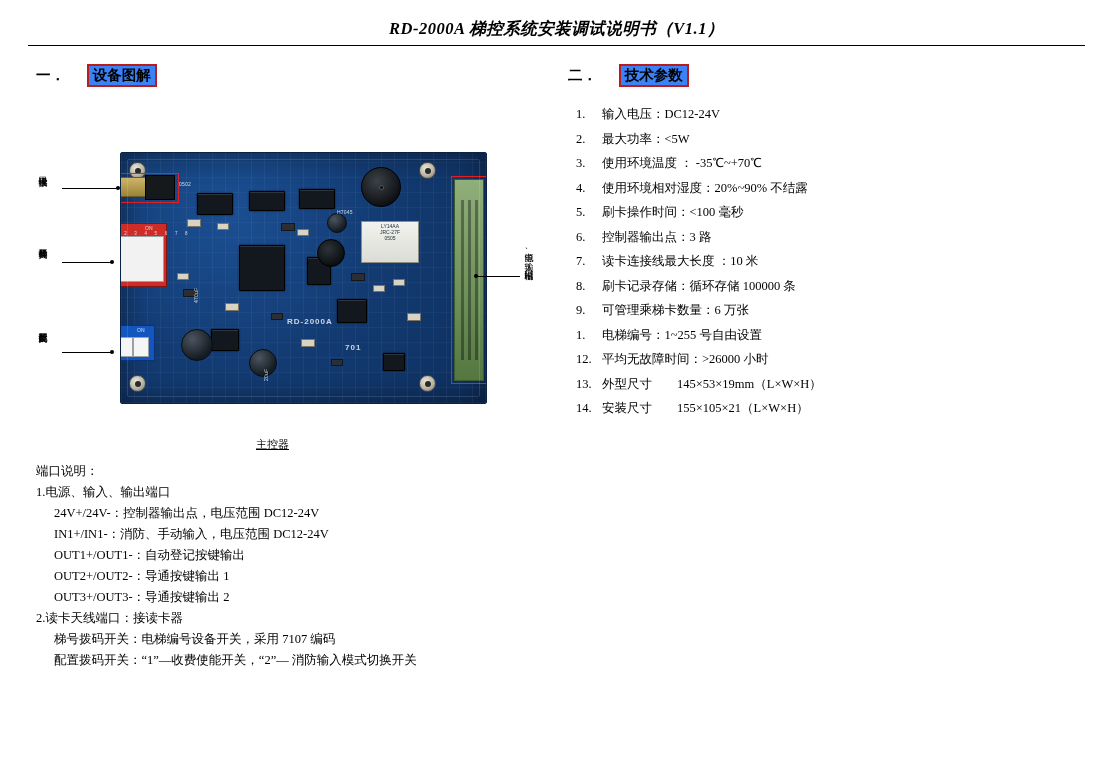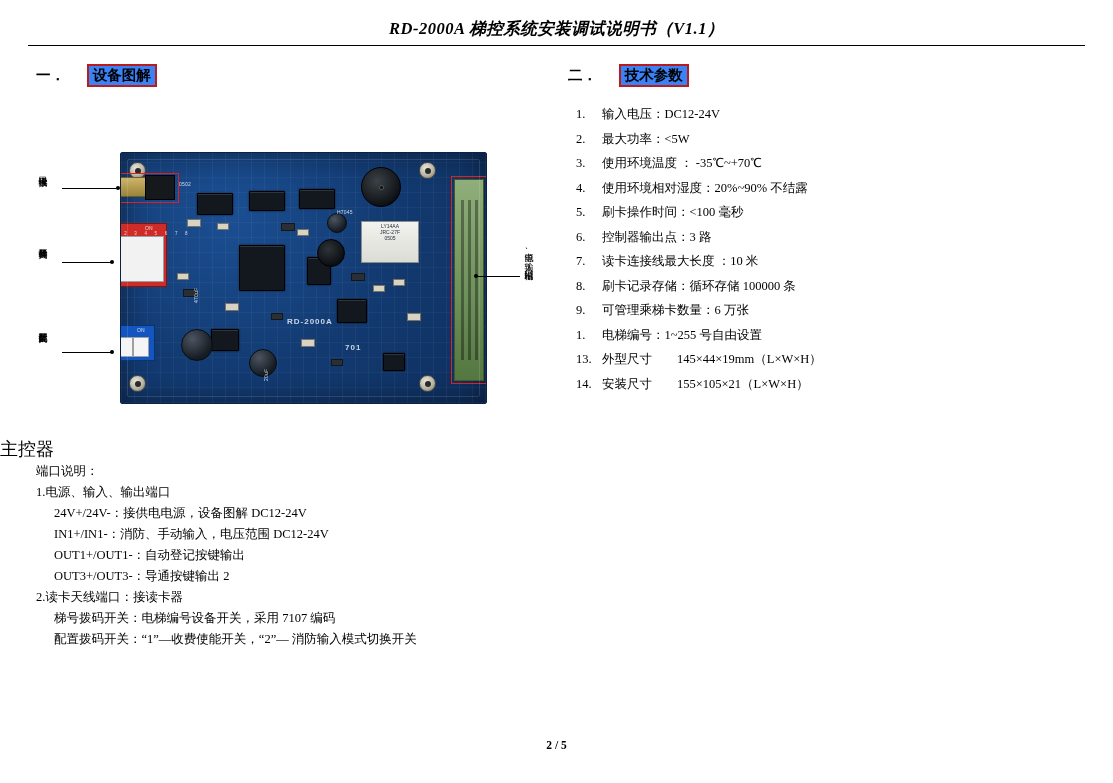--- a/index.html
+++ b/index.html
@@ -241,22 +241,23 @@
   .lead-dot {
     position: absolute;
     width: 4px; height: 4px;
     border-radius: 50%;
     background: #000;
   }
   .fig-caption {
     position: absolute;
     left: 0; top: 437px;
     width: 545px;
-    text-align: left;
-    font-size: 18px;
+    text-align: center;
+    font-size: 11px;
+    text-decoration: underline;
   }
   
   .left-text {
     position: absolute;
     left: 36px;
     top: 461px;
     width: 500px;
     font-size: 12.5px;
     line-height: 21px;
   }
@@ -411,23 +412,24 @@
 
   <div class="callout" style="left:524px; top:246px; height:78px;">电源、输入、输出端口</div>
   <div class="lead" style="left:476px; top:276px; width:44px;"></div>
   <div class="lead-dot" style="left:474px; top:274px;"></div>
 
   <div class="fig-caption">主控器</div>
 
   <div class="left-text">
     <div class="l">端口说明：</div>
     <div class="l">1.电源、输入、输出端口</div>
-    <div class="l ind1">24V+/24V-：接供电电源，设备图解 DC12-24V</div>
+    <div class="l ind1">24V+/24V-：控制器输出点，电压范围 DC12-24V</div>
     <div class="l ind1">IN1+/IN1-：消防、手动输入，电压范围 DC12-24V</div>
     <div class="l ind1">OUT1+/OUT1-：自动登记按键输出</div>
+    <div class="l ind1">OUT2+/OUT2-：导通按键输出 1</div>
     <div class="l ind1">OUT3+/OUT3-：导通按键输出 2</div>
     <div class="l">2.读卡天线端口：接读卡器</div>
     <div class="l ind1">梯号拨码开关：电梯编号设备开关，采用 7107 编码</div>
     <div class="l ind1">配置拨码开关：“1”—收费使能开关，“2”— 消防输入模式切换开关</div>
   </div>
 
   <div class="specs">
     <div class="spec-row">
       <span class="idx">1.</span>
       <span class="txt">输入电压：DC12-24V</span>
@@ -462,26 +464,27 @@
     </div>
     <div class="spec-row">
       <span class="idx">9.</span>
       <span class="txt">可管理乘梯卡数量：6 万张</span>
     </div>
     <div class="spec-row">
       <span class="idx">1.</span>
       <span class="txt">电梯编号：1~255 号自由设置</span>
     </div>
     <div class="spec-row">
+      <span class="idx">12.</span>
+      <span class="txt">平均无故障时间：&gt;26000 小时</span>
+    </div>
+    <div class="spec-row">
       <span class="idx">13.</span>
-      <span class="txt">外型尺寸　　145×44×19mm（L×W×H）</span>
+      <span class="txt">外型尺寸　　145×53×19mm（L×W×H）</span>
     </div>
     <div class="spec-row">
       <span class="idx">14.</span>
       <span class="txt">安装尺寸　　155×105×21（L×W×H）</span>
     </div>
   </div>
 
-  <div class="footer">
-    <span>2 / 5</span>
-  </div>
 
 </div>
 
 </body></html>

